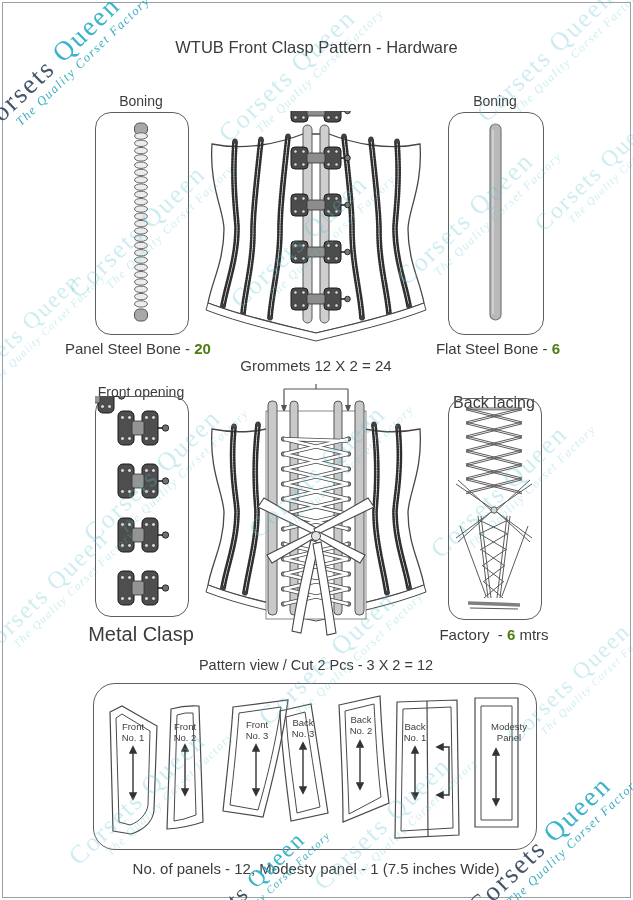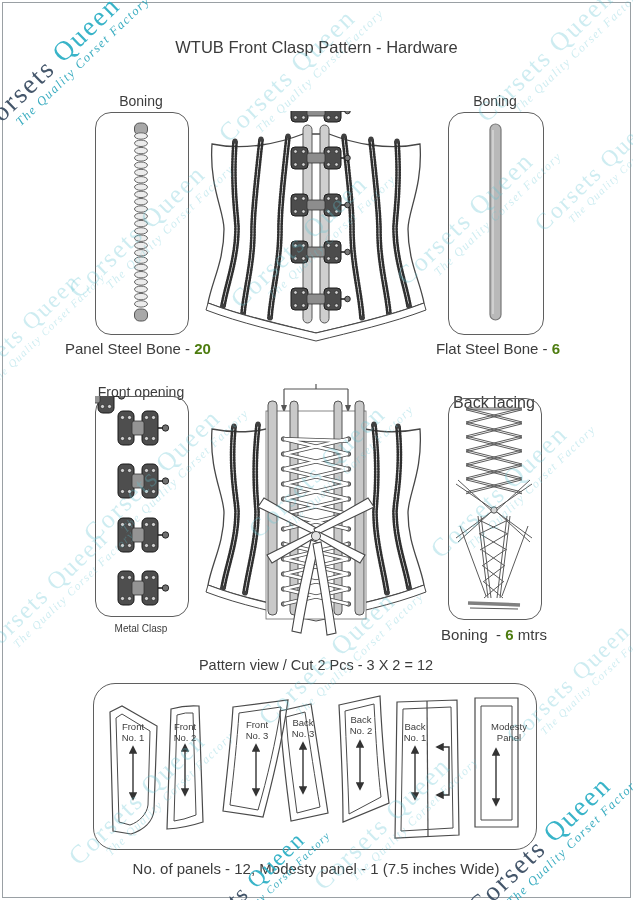--- a/index.html
+++ b/index.html
@@ -130,20 +130,21 @@
         </g>
         <line x1="141" y1="0" x2="145" y2="0" stroke="#222" stroke-width="1.6"></line>
         <circle cx="147.5" cy="0" r="2.8" fill="#777" stroke="#111" stroke-width="0.8"></circle>
       </g>
       <use href="#fclasp" transform="translate(0,47)" display="none"></use>
       <use href="#fclasp" y="47"></use>
         <use href="#fclasp" y="94"></use>
         <use href="#fclasp" y="141"></use>
         <use href="#fclasp" y="188"></use>
     </svg>
+    <div class="lbl" style="left:216px;width:200px;top:357px;font-size:15px;">Grommets 12 X 2 = 24</div>
 
     <div class="lbl" style="left:95px;width:92px;top:376px;font-size:14px;margin-top:8px;">Front opening</div>
     <div class="box" style="left:95px;top:396px;width:92px;height:219px;"></div>
     <svg style="position:absolute;left:95px;top:396px;" width="92" height="219" viewBox="0 0 92 219">
       <g id="mclasp">
         <rect x="-21" y="-17" width="16" height="34" rx="5" fill="#4e4e4e" stroke="#191919"></rect>
         <rect x="3" y="-17" width="16" height="34" rx="5" fill="#4e4e4e" stroke="#191919"></rect>
         <rect x="-7" y="-7" width="12" height="14" rx="2" fill="#949494" stroke="#333" stroke-width="0.8"></rect>
         <g fill="#cfcfcf" stroke="#111" stroke-width="0.5">
           <circle cx="-16.5" cy="-10.5" r="2"></circle>
@@ -156,41 +157,41 @@
             <circle cx="14.5" cy="10.5" r="2"></circle>
         </g>
         <line x1="19" y1="0" x2="24" y2="0" stroke="#222" stroke-width="1.6"></line>
         <circle cx="26.5" cy="0" r="3.2" fill="#707070" stroke="#111" stroke-width="0.8"></circle>
       </g>
       <use href="#mclasp" x="44" y="32"></use>
         <use href="#mclasp" x="44" y="85"></use>
       <use href="#mclasp" x="44" y="139"></use>
         <use href="#mclasp" x="44" y="192"></use>
     </svg>
-    <div class="lbl" style="left:85px;width:112px;top:623px;font-size:10px;">Metal Clasp</div>
+    <div class="lbl" style="left:85px;width:112px;top:623px;font-size:20px;">Metal Clasp</div>
 
     <div class="lbl" style="left:448px;width:92px;top:394px;font-size:16px;">Back lacing</div>
     <div class="box" style="left:448px;top:398px;width:92px;height:220px;"></div>
     <svg style="position:absolute;left:448px;top:398px;" width="92" height="220" viewBox="0 0 92 220">
       <g id="blat1" class="thin">
         <path d="M 18,10 L 74,10 M 18,10 L 74,24 M 74,10 L 18,24 M 18,24 L 74,38 M 74,24 L 18,38 M 18,38 L 74,52 M 74,38 L 18,52 M 18,52 L 74,66 M 74,52 L 18,66 M 18,66 L 74,80 M 74,66 L 18,80 M 18,80 L 74,94 M 74,80 L 18,94"></path>
       </g>
       <use href="#blat1" transform="translate(0,1.8)"></use>
       <g class="thin">
         <path d="M 46,112 L 8,86 M 46,115 L 10,82 M 46,112 L 84,86 M 46,115 L 82,82 M 46,112 L 8,140 M 43,114 L 10,144 M 46,112 L 84,140 M 49,114 L 82,144"></path>
         <path d="M 30,118 L 40,200 M 33,118 L 43,200 M 62,118 L 52,200 M 59,118 L 49,200"></path>
         <path d="M 31,122 L 60,136 M 60,122 L 31,136 M 32,136 L 59,152 M 59,136 L 32,152 M 34,152 L 57,168 M 57,152 L 34,168 M 35,168 L 56,184 M 56,168 L 35,184 M 36,184 L 55,200 M 55,184 L 36,200"></path>
         <path d="M 12,128 L 38,198 M 80,128 L 54,198"></path>
       </g>
       <circle cx="46" cy="112" r="3.2" fill="#d5d5d5" stroke="#555"></circle>
       <line x1="20" y1="205" x2="72" y2="207" stroke="#808080" stroke-width="3.5"></line>
       <line x1="22" y1="210" x2="70" y2="211" stroke="#555" stroke-width="1"></line>
     </svg>
     <div class="lbl" style="left:434px;width:120px;top:626px;font-size:15px;">
-      <span>Boning  - </span><span class="red">6</span><span> mtrs</span>
+      <span>Factory  - </span><span class="red">6</span><span> mtrs</span>
     </div>
 
     <svg style="position:absolute;left:200px;top:383px;" width="232" height="277" viewBox="0 0 232 277">
       <g stroke="#555" stroke-width="1.2" fill="none">
         <path d="M 116,6 L 116,1 M 84,6 L 148,6 M 84,6 L 84,23 M 148,6 L 148,23"></path>
       </g>
       <polygon points="84,30 81,22 87,22" fill="#555"></polygon>
       <polygon points="148,30 145,22 151,22" fill="#555"></polygon>
       <path d="M 12,46 C 42,52 64,47 80,43 L 152,43 C 168,47 190,52 220,46 C 223,88 208,112 208,130 C 208,160 220,180 224,202 C 190,215 152,223 116,230 C 80,223 42,215 8,202 C 12,180 24,160 24,130 C 24,112 9,88 12,46 Z" fill="#ffffff" stroke="#474747" stroke-width="1.3"></path>
       <g id="bvch">

